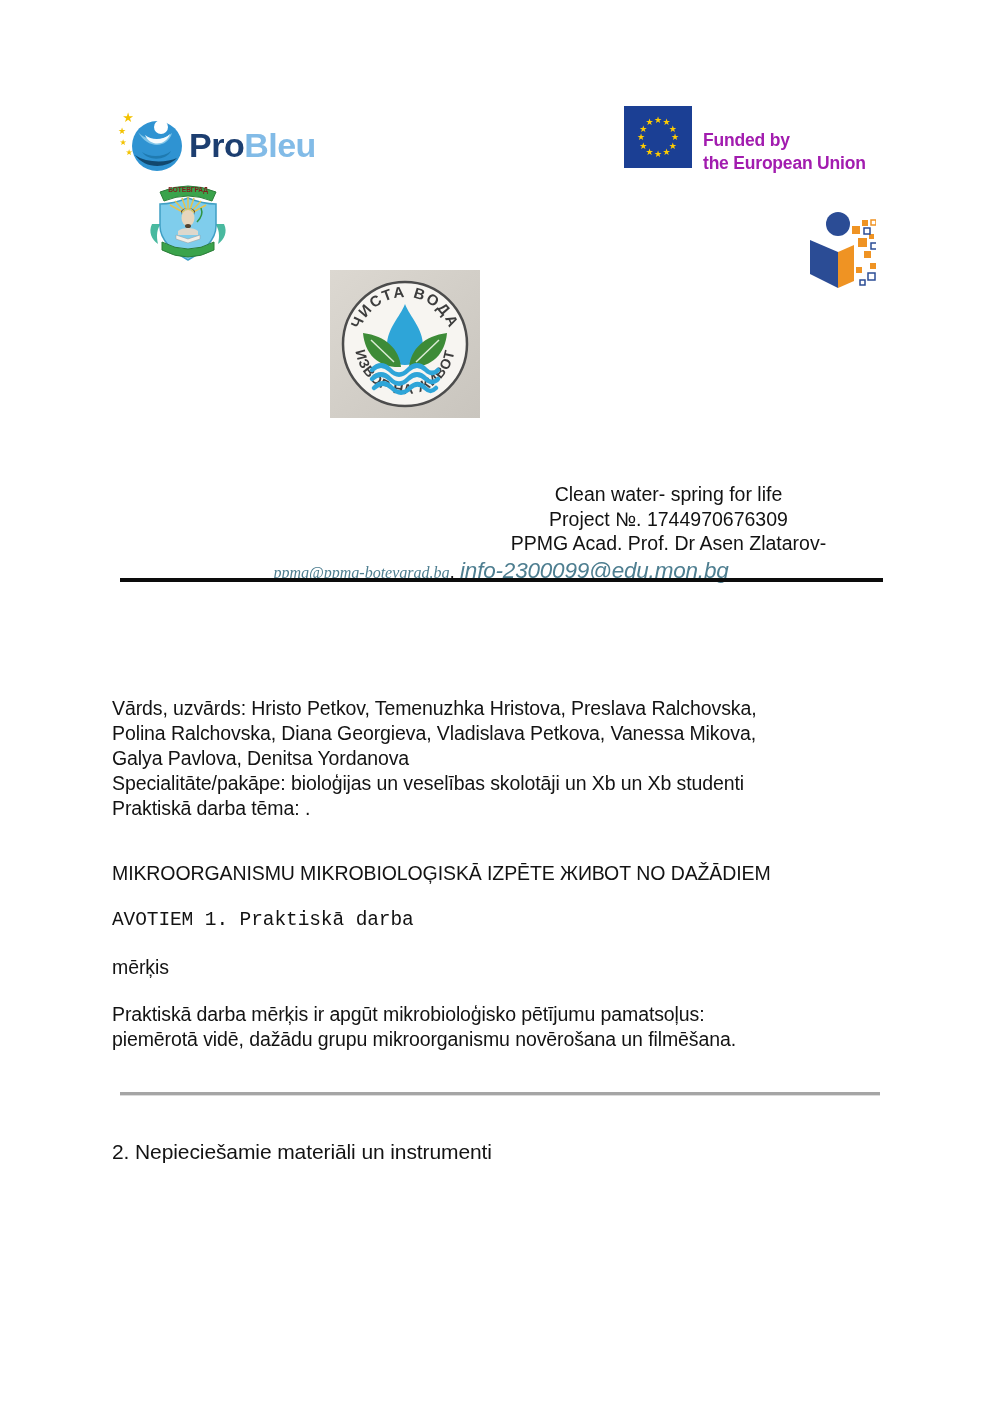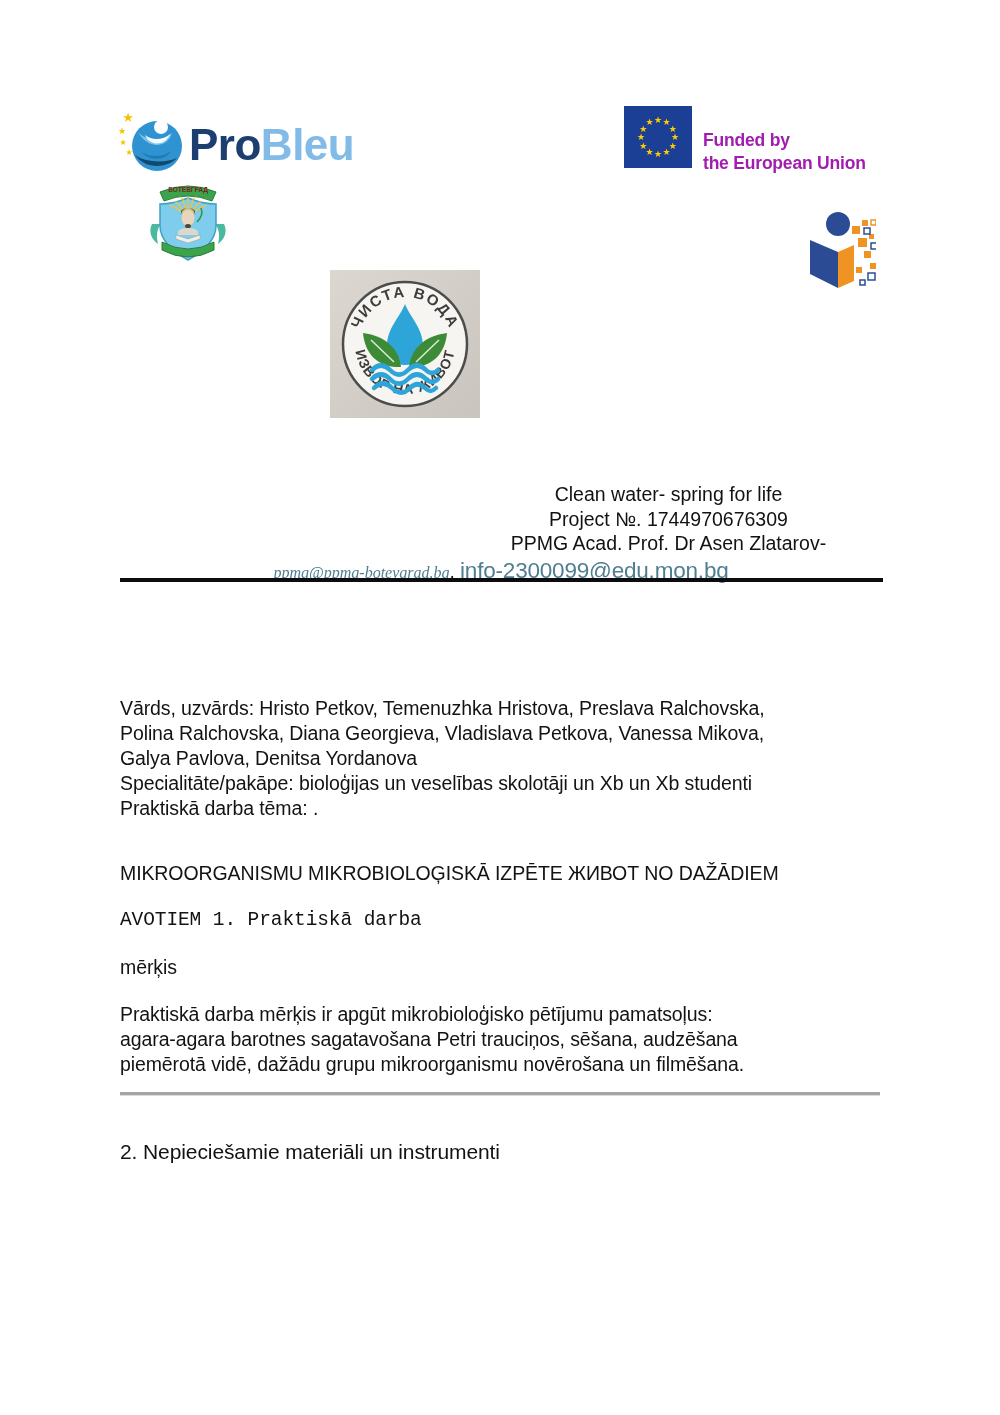--- a/index.html
+++ b/index.html
@@ -5,21 +5,21 @@
   html,body{margin:0;padding:0;background:#ffffff;}
   body{
     width:1000px;height:1415px;position:relative;overflow:hidden;
     font-family:"Liberation Sans", sans-serif;color:#161616;
     -webkit-font-smoothing:antialiased;
   }
   .abs{position:absolute;}
 
   
   .probleu{left:118px;top:108px;display:flex;align-items:center;gap:5px;}
-  .probleu .wordmark{font-size:44px;font-weight:700;letter-spacing:-0.5px;line-height:1;margin-top:8px;}
+  .probleu .wordmark{font-size:34px;font-weight:700;letter-spacing:-0.5px;line-height:1;margin-top:8px;}
   .probleu .pro{color:#1c3e70;}
   .probleu .bleu{color:#82bbe7;}
 
   
   .eu{left:624px;top:106px;display:flex;align-items:flex-start;gap:11px;}
   .eu-text{font-size:17.5px;font-weight:700;color:#a21caf;line-height:23px;margin-top:23px;letter-spacing:-0.2px;}
 
   
   .emblem{left:148px;top:178px;}
   .waterlogo{left:330px;top:270px;}
@@ -27,29 +27,29 @@
 
   
   .info{left:120px;top:482px;width:762px;font-size:19.5px;line-height:24.5px;color:#121212;}
   .info .shifted{padding-left:335px;text-align:center;}
   .info .emails{text-align:center;margin-top:1px;line-height:27px;}
   .email-serif{
     font-family:"Liberation Serif", serif;font-style:italic;font-size:16px;
     color:#4e7e90;text-decoration:underline;
   }
   .email-sans{
-    font-size:22.5px;color:#4e7e90;text-decoration:underline;letter-spacing:-0.2px;
+    font-style:italic;font-size:22.5px;color:#4e7e90;text-decoration:underline;letter-spacing:-0.2px;
   }
   .email-sep{color:#1a1a1a;font-size:19px;}
 
   .rule-black{left:120px;top:578px;width:763px;height:4px;background:#0c0c0c;}
   .rule-gray{left:120px;top:1092px;width:760px;height:3px;background:#a5a5a5;border-bottom:1px solid #dcdcdc;}
 
   
-  .bodytext{left:120px;width:768px;font-size:19.5px;line-height:25px;color:#131313;letter-spacing:-0.1px;}
+  .bodytext{left:112px;width:768px;font-size:19.5px;line-height:25px;color:#131313;letter-spacing:-0.1px;}
   .details{top:696px;}
   .h1line{top:861px;}
   .h2line{top:908px;font-family:Liberation Mono, monospace;}
   .h3line{top:955px;}
   .goal{top:1002px;}
   .section2{top:1139px;font-size:21px;}
 
   svg text{font-family:"Liberation Sans", sans-serif;}
   .arc-label{font-weight:700;fill:#3d3d3d;}
 </style>
@@ -197,19 +197,18 @@
   <div>Specialitāte/pakāpe: bioloģijas un veselības skolotāji un Xb un Xb studenti</div>
   <div>Praktiskā darba tēma: .</div>
 </div>
 
 <div class="abs bodytext h1line">MIKROORGANISMU MIKROBIOLOĢISKĀ IZPĒTE ЖИВОТ NO DAŽĀDIEM</div>
 <div class="abs bodytext h2line">AVOTIEM 1. Praktiskā darba</div>
 <div class="abs bodytext h3line">mērķis</div>
 
 <div class="abs bodytext goal">
   <div>Praktiskā darba mērķis ir apgūt mikrobioloģisko pētījumu pamatsoļus:</div>
-  <div>agara-agara barotnes sagatavošana Petri trauciņos, sēšana, audzēšana</div>
   <div>piemērotā vidē, dažādu grupu mikroorganismu novērošana un filmēšana.</div>
 </div>
 
 <div class="abs rule-gray"></div>
 
 <div class="abs bodytext section2">2. Nepieciešamie materiāli un instrumenti</div>
 
 </body></html>

